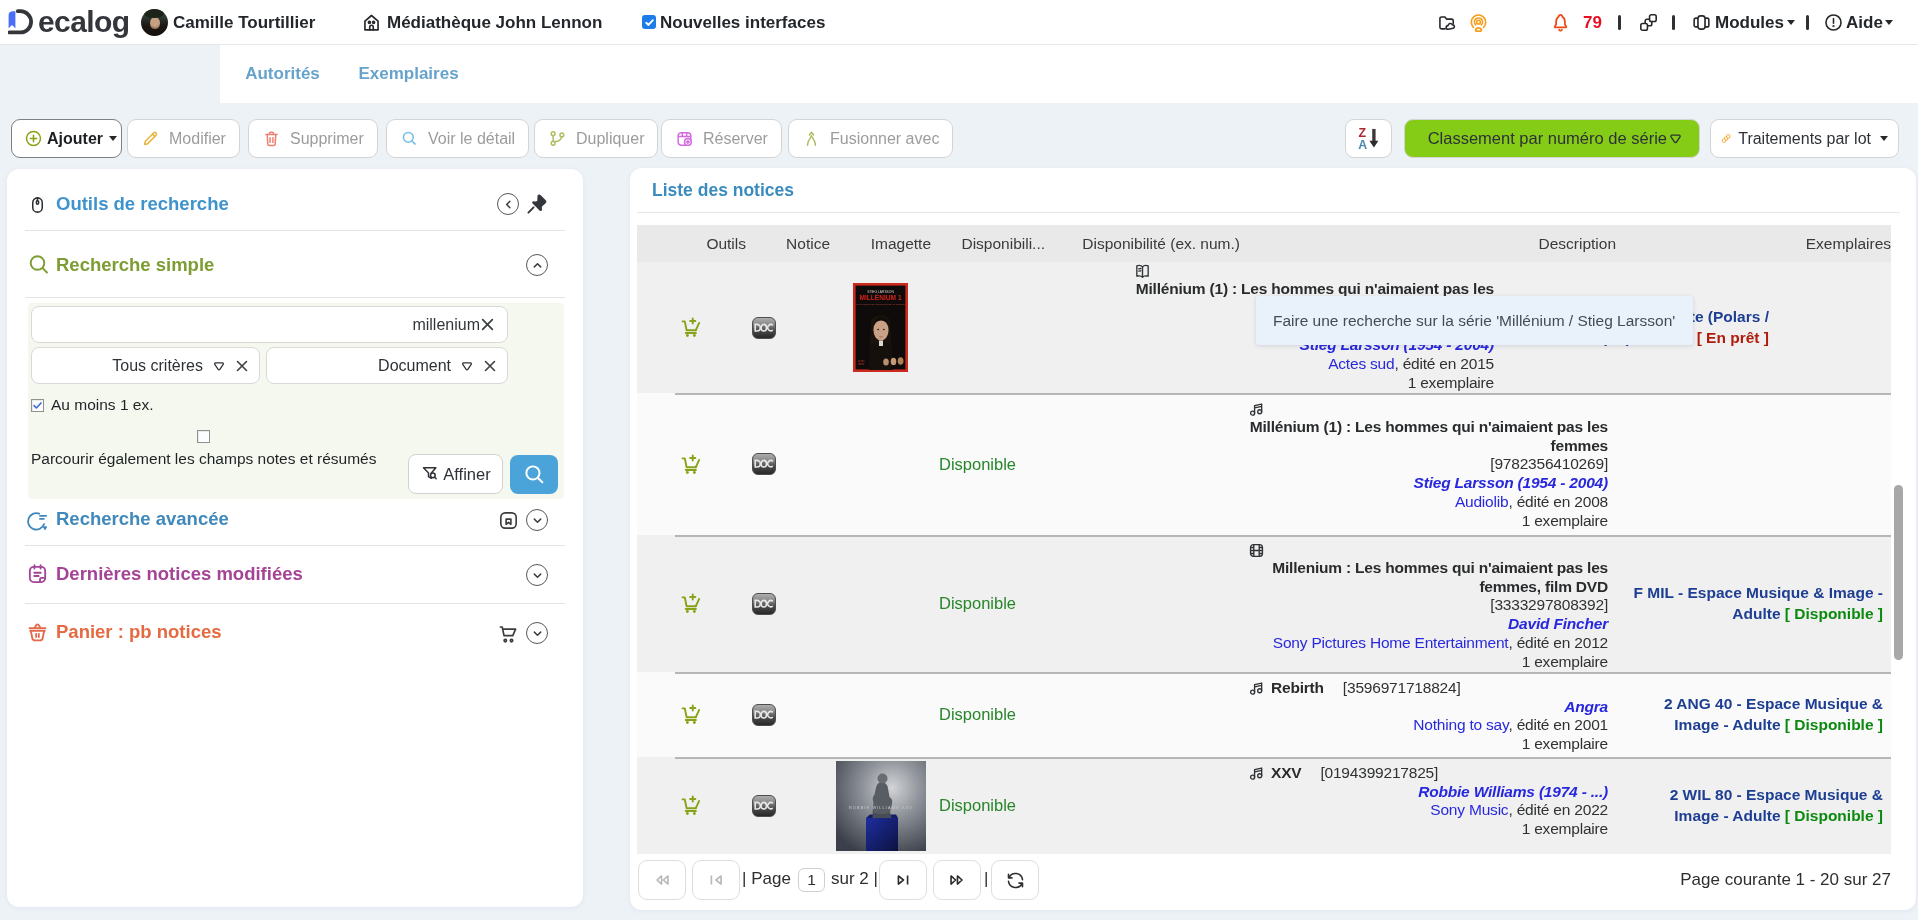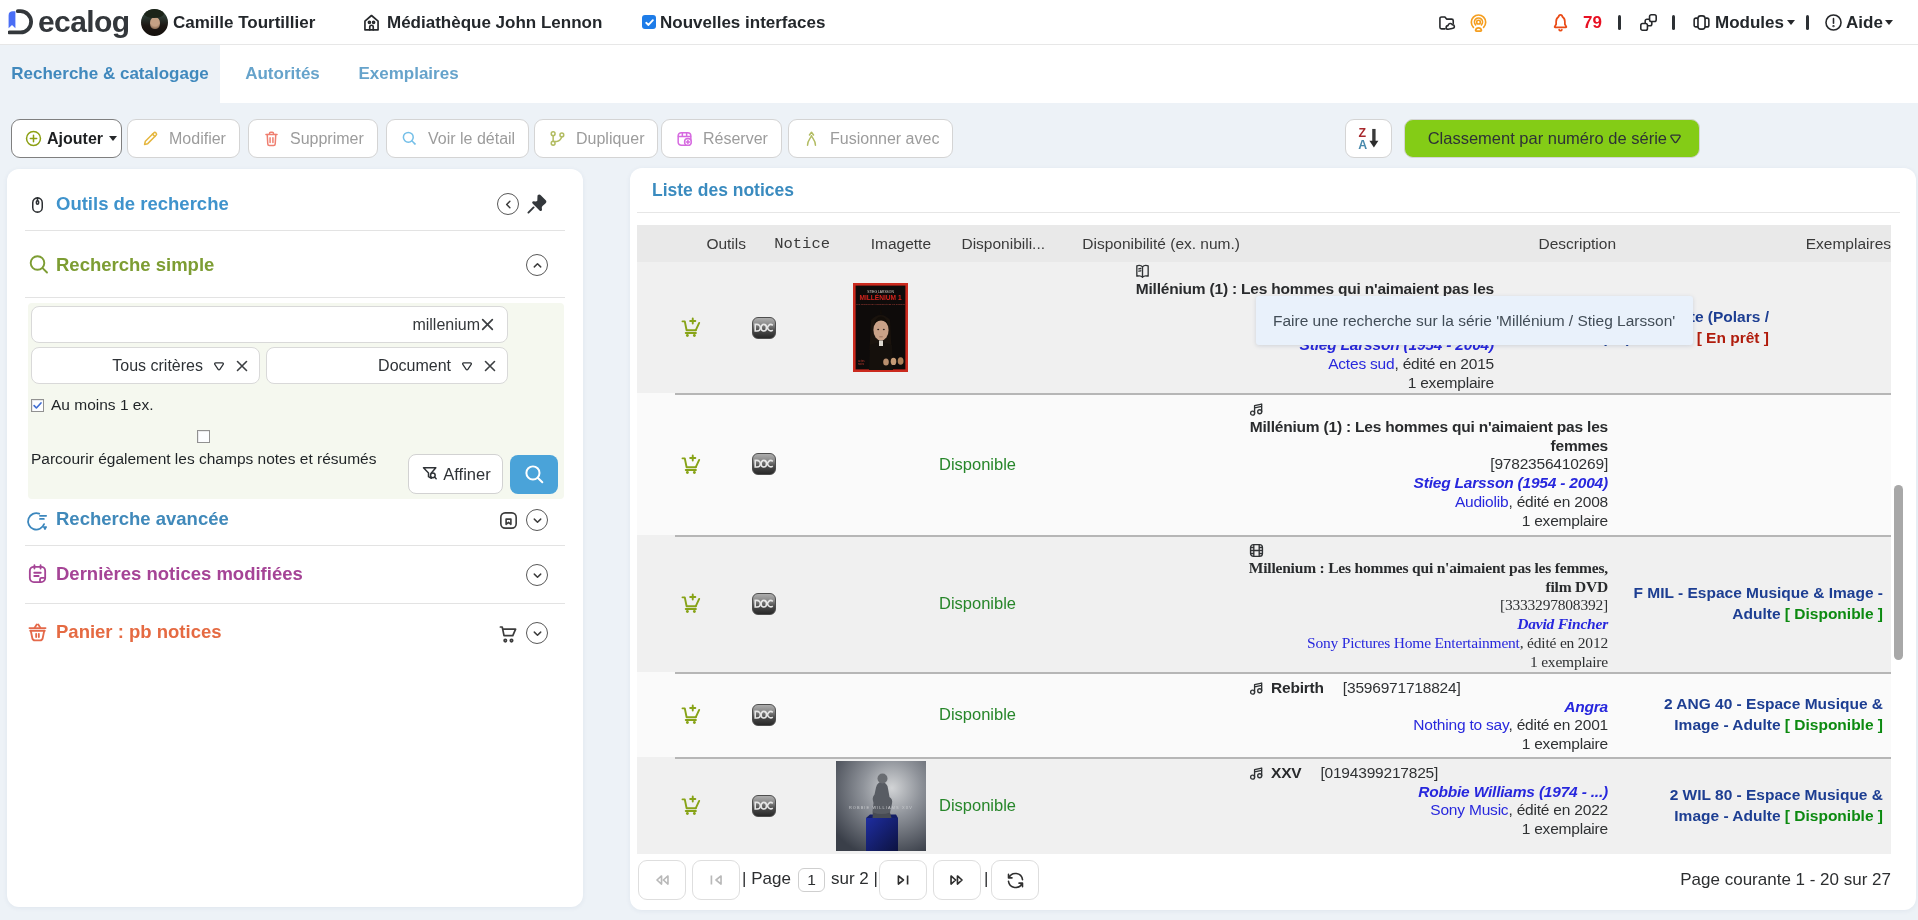--- a/index.html
+++ b/index.html
@@ -169,23 +169,20 @@
       <circle cx="12" cy="12" r="8.6"></circle>
       <path d="M12 7.6 v5.2"></path>
         <circle cx="12" cy="16.2" r="0.4" fill="#26282b"></circle>
     </svg>
     <div class="abs hdr-name" style="left:1846px;"><span>Aide</span></div>
     <span class="abs caret" style="left:1885px; top:20px;"></span>
   </div>
 
   <div class="abs tabbar">
     <div class="abs tab-active-bg"></div>
-    <div class="abs tab on" style="left:0; width:220px;">
-        <span>Recherche &amp; catalogage</span>
-      </div>
     <div class="abs tab off" style="left:220px; width:125px;">
         <span>Autorités</span>
       </div>
     <div class="abs tab off" style="left:345px; width:127px;">
         <span>Exemplaires</span>
       </div>
   </div>
 
   <div class="abs tbtn primary" style="left:11px; padding:0 4px 0 12px; gap:4px;">
     <svg width="19" height="19" viewBox="0 0 24 24" fill="none" stroke="#8ca013" stroke-width="1.9" stroke-linecap="round">
@@ -250,20 +247,29 @@
       <text x="2.8" y="21.5" font-size="11" font-weight="bold" fill="#4889ac" font-family="Liberation Sans, sans-serif">A</text>
       <path d="M16.8 3.5 v11.5" stroke="#3a3a3a" stroke-width="3"></path>
       <path d="M12.8 14 h8 l-4 6 z" fill="#2c2c2c"></path>
     </svg>
   </div>
   <div class="abs tselect" style="left:1404px; width:296px;">
     <span class="grow" style="flex:1;">Classement par numéro de série</span>
     <svg width="17" height="17" viewBox="0 0 24 24" fill="none" stroke="#2e3236" stroke-width="1.9" stroke-linejoin="round">
       <path d="M7 7.2 h10 a1.6 1.6 0 0 1 1.3 2.5 l-5 7.3 a1.6 1.6 0 0 1-2.6 0 l-5-7.3 A1.6 1.6 0 0 1 7 7.2 z" stroke-linejoin="round"></path>
     </svg>
+  </div>
+  <div class="abs tbtn dark" style="left:1710px; width:189px; padding:0 10px; gap:7px; font-size:16px;">
+    <svg width="21" height="21" viewBox="0 0 24 24" fill="#fff" stroke="#f59e1f" stroke-width="2" stroke-linejoin="round">
+      <rect x="8.2" y="8.2" width="7.6" height="7.6" rx="2"></rect>
+      <rect x="13.2" y="3.2" width="7.6" height="7.6" rx="2"></rect>
+      <rect x="3.2" y="13.2" width="7.6" height="7.6" rx="2"></rect>
+    </svg>
+    <span>Traitements par lot</span>
+      <span class="caret"></span>
   </div>
 
   <div class="abs card lcard">
     <svg class="abs" style="left:21px; top:25px;" width="19" height="22" viewBox="0 0 24 24" fill="none" stroke="#2c2f32" stroke-width="1.9" stroke-linecap="round">
       <rect x="6" y="3" width="12" height="18" rx="6"></rect>
       <rect x="10.6" y="6.5" width="2.8" height="4.5" rx="1.4"></rect>
       <path d="M12 3 v3.5"></path>
     </svg>
     <div class="abs sec-title" style="left:49px; top:24px; color:#3f93cc;">Outils de recherche</div>
     <div class="abs circle-btn" style="left:490px; top:24px;">
@@ -391,21 +397,21 @@
         </svg>
     </div>
   </div>
 
   <div class="abs card mcard">
     <div class="abs main-title">Liste des notices</div>
     <div class="abs divider" style="left:7px; top:44px; width:1263px; background:#e6e6e6;"></div>
 
     <div class="abs thead">
       <div class="th" style="width:109px;padding-left:8px;">Outils</div>
-      <div class="th" style="width:84px;font-family:Liberation Mono, monospace;">Notice</div>
+      <div class="th" style="width:84px;">Notice</div>
       <div class="th" style="width:101px;">Imagette</div>
       <div class="th" style="width:114px;">Disponibili...</div>
       <div class="th" style="width:195px;">Disponibilité (ex. num.)</div>
       <div class="th" style="width:376px;">Description</div>
       <div class="th" style="width:275px; padding-left:18px;">Exemplaires</div>
     </div>
 
     <div class="row odd" style="top:94px; height:131px;">
       <div class="c-outils">
         <svg width="23" height="23" viewBox="0 0 24 24" fill="none" stroke="#87a317" stroke-width="2" stroke-linecap="round" stroke-linejoin="round">
@@ -536,21 +542,21 @@
                 <path d="M18.8 2.3 A3.1 3.1 0 1 0 18.8 7.1"></path>
               </svg>
             </span>
           </div>
         </div>
       <div class="c-imagette"></div>
       <div class="c-dispo">
           <span class="avail-ok">Disponible</span>
         </div>
       <div class="c-dispoex"></div>
-      <div class="c-desc" style="padding-top:6px;font-family:Liberation Serif, serif;">
+      <div class="c-desc" style="padding-top:6px;">
         <div style="padding-top:1px;">
           <svg width="17" height="17" viewBox="0 0 24 24" fill="none" stroke="#303335" stroke-width="1.9" stroke-linejoin="round">
             <rect x="3.6" y="3.6" width="16.8" height="16.8" rx="4"></rect>
             <path d="M8.2 3.6 V20.4 M15.8 3.6 V20.4 M3.6 12 H20.4 M3.6 7.8 H8.2 M3.6 16.2 H8.2 M15.8 7.8 H20.4 M15.8 16.2 H20.4"></path>
           </svg>
         </div>
         <div class="dtitle">Millenium : Les hommes qui n'aimaient pas les femmes, film DVD</div>
         <div class="disbn">[3333297808392]</div>
         <div class="dauthor">David Fincher</div>
         <div><span class="dlink">Sony Pictures Home Entertainment</span><span>, édité en 2012</span></div>

